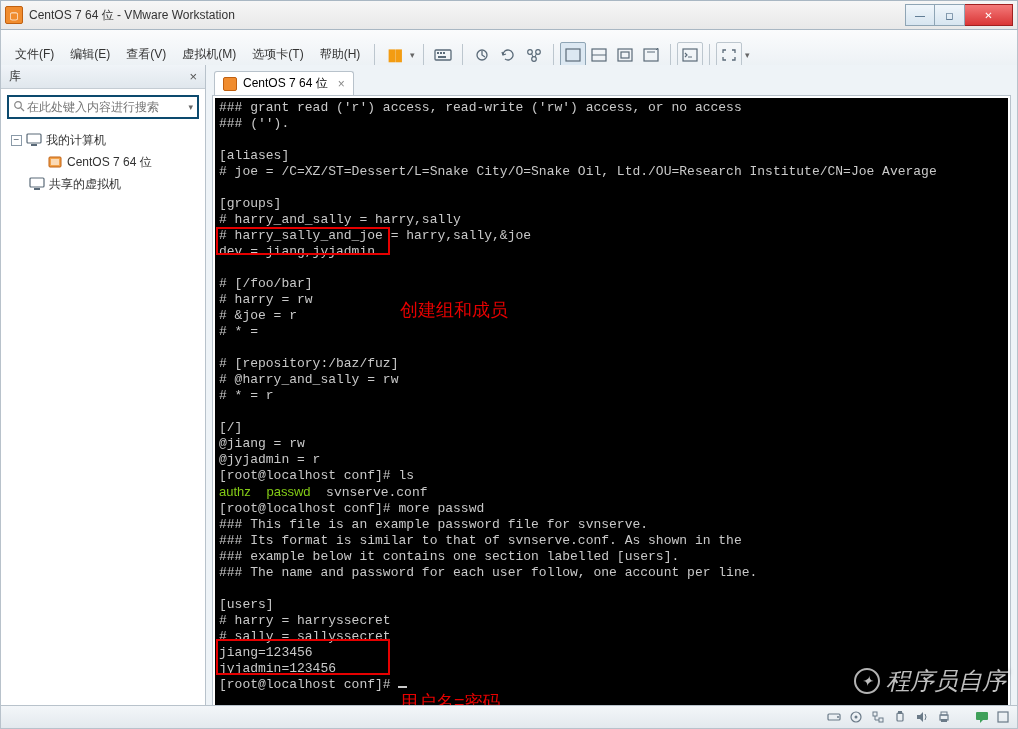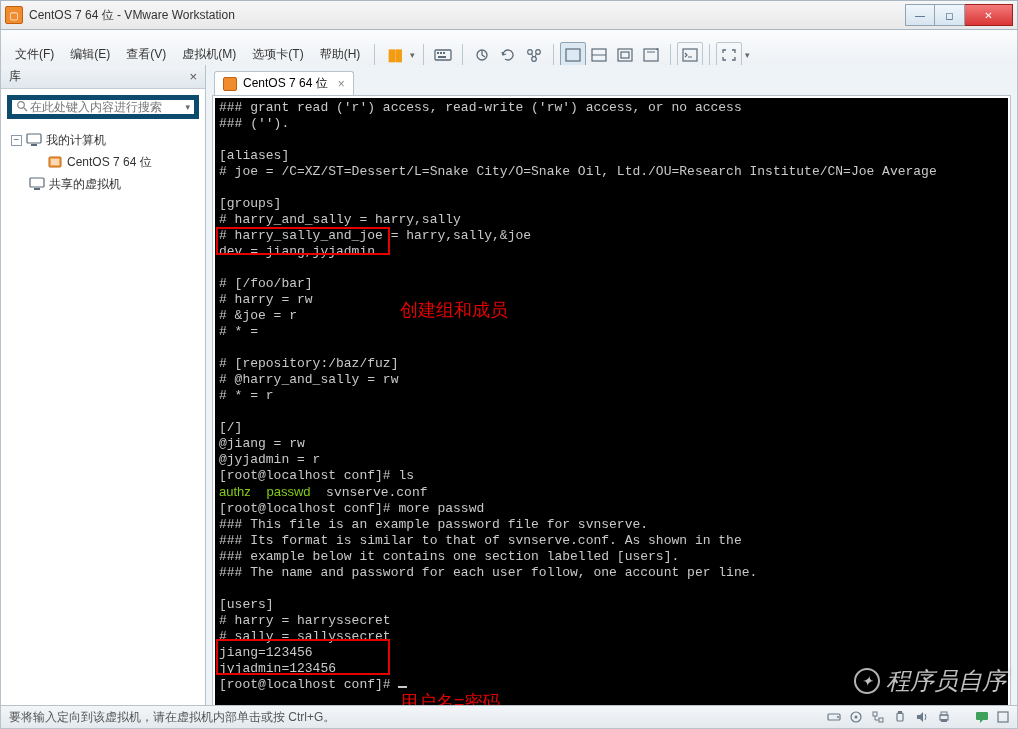--- a/index.html
+++ b/index.html
@@ -23,21 +23,21 @@
 .tb-dd { width:10px; display:flex; align-items:center; justify-content:center; color:#666; font-size:9px; }
 .pause-btn { color:#f39c12; font-size:16px; font-weight:bold; letter-spacing:-2px; }
 
 
 .main { position:absolute; top:65px; bottom:24px; left:0; right:0; display:flex; border-left:1px solid #b8c2cb; border-right:1px solid #b8c2cb; background:#eef3f7; }
 
 
 .sidebar { width: 205px; background:#fff; display:flex; flex-direction:column; border-right:1px solid #b8c2cb; }
 .sidebar-header { height:24px; background:linear-gradient(#f0f4f8,#e0e7ed); border-bottom:1px solid #c4ccd3; display:flex; align-items:center; padding:0 8px; font-size:12px; color:#333; }
 .sidebar-header .close-x { margin-left:auto; font-size:13px; color:#555; cursor:default; }
-.searchbox { margin:6px; border:5px solid #0c4a6e; height:24px; display:flex; align-items:center; padding:0 4px; background:#fff; }
+.searchbox { margin:6px; border:2px solid #0c4a6e; height:24px; display:flex; align-items:center; padding:0 4px; background:#fff; }
 .searchbox .mag { width:14px; color:#888; }
 .searchbox input { border:none; outline:none; flex:1; font-size:12px; color:#777; background:transparent; }
 .searchbox .dd { color:#666; font-size:9px; }
 .tree { padding: 4px 6px; font-size:12px; color:#333; }
 .tree-row { display:flex; align-items:center; height:22px; gap:4px; padding-left:4px; }
 .tree-row.indent1 { padding-left: 22px; }
 .tree-row.indent2 { padding-left: 40px; }
 .toggle { width:11px; height:11px; border:1px solid #8a9aa8; display:inline-flex; align-items:center; justify-content:center; font-size:10px; line-height:1; color:#4a5a68; background:#fff; }
 .tree-icon { width:16px; height:14px; display:inline-flex; align-items:center; justify-content:center; }
 .tree-icon.monitor svg, .tree-icon.vm svg, .tree-icon.shared svg { display:block; }
@@ -271,21 +271,20 @@
         <div class="annot-label" style="left:185px; top:156px;">创建组和成员</div>
         <div class="annot" style="left:1px; top:541px; width:174px; height:36px;"></div>
         <div class="annot-label" style="left:185px; top:548px;">用户名=密码</div>
       </div>
     </div>
   </div>
 
 </div>
 
 <div class="statusbar">
-  <span>要将输入定向到该虚拟机，请在虚拟机内部单击或按 Ctrl+G。</span>
   <div class="status-icons">
     <span>
         <svg width="14" height="14" viewBox="0 0 14 14">
           <rect x="1" y="4" width="12" height="6" rx="1" fill="none" stroke="#6a7a88" stroke-width="1.2"></rect>
           <circle cx="11" cy="7" r="1" fill="#6a7a88"></circle>
         </svg>
       </span>
     <span>
         <svg width="14" height="14" viewBox="0 0 14 14">
           <circle cx="7" cy="7" r="5" fill="none" stroke="#6a7a88" stroke-width="1.2"></circle>

